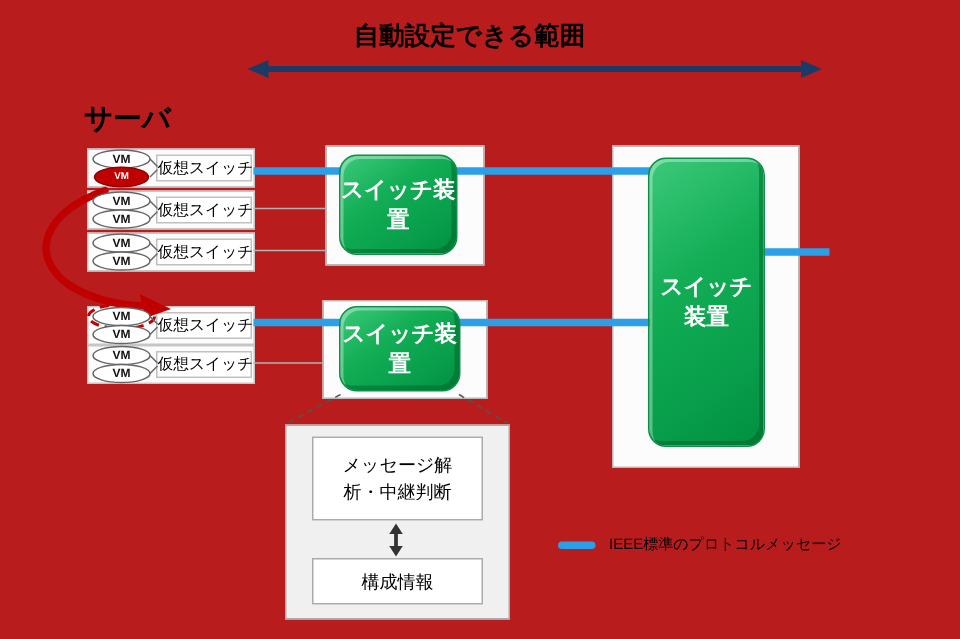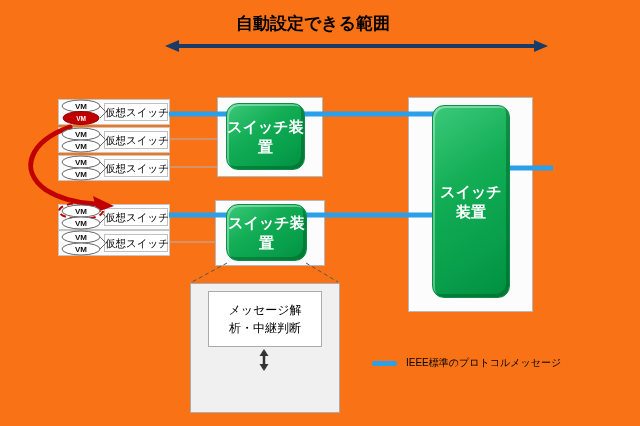--- a/index.html
+++ b/index.html
@@ -1,20 +1,20 @@
 <!DOCTYPE html>
 <html style="--accent_blue: #2b9fe8; --navy: #1c3a66; --green_dark: #00903f; --red: #c00000; --gray_line: #b3b3b3;"><head>
 <meta charset="utf-8">
 <style>
   :root{
     --accent_blue:#2b9fe8; --navy:#1c3a66; --green_dark:#00903f;
     --red:#c00000; --gray_line:#b3b3b3;
   }
   html,body{margin:0;padding:0;background:#fff;}
-  #canvas{position:relative;width:640px;height:426px;background:#f97316;overflow:hidden;
+  #canvas{position:relative;width:640px;height:426px;background:#b91c1c;overflow:hidden;
           font-family:"Liberation Sans",sans-serif;}
   .abs{position:absolute;}
   #overlay{position:absolute;left:0;top:0;width:640px;height:426px;z-index:2;pointer-events:none;}
   .z1{z-index:1;} .z3{z-index:3;}
 
   .diagram-title{left:233px;top:12px;width:160px;text-align:center;
     font-size:17px;font-weight:bold;color:#000;}
   .server-label{left:56px;top:66px;font-size:19px;font-weight:bold;color:#000;}
 
   .row{left:58px;width:112px;height:26px;background:#fcfcfc;border:1px solid #c6c6c6;box-sizing:border-box;}
@@ -68,20 +68,21 @@
     dominant-baseline:central;fill:#111;}
   .vmtext-red{font:bold 6.5px "Liberation Sans",sans-serif;text-anchor:middle;
     dominant-baseline:central;fill:#fff;}
 </style>
 </head>
 <body>
 
 <div id="canvas">
 
   <div class="abs diagram-title z3">自動設定できる範囲</div>
+  <div class="abs server-label z3">サーバ</div>
 
   <div class="abs row r0 z1">
     <div class="vslabel">仮想スイッチ</div>
   </div>
   <div class="abs row r1 z1">
     <div class="vslabel">仮想スイッチ</div>
   </div>
   <div class="abs row r2 z1">
     <div class="vslabel">仮想スイッチ</div>
   </div>
@@ -91,20 +92,21 @@
   <div class="abs row r4 z1">
     <div class="vslabel">仮想スイッチ</div>
   </div>
 
   <div id="outer1" class="abs outer-box z1"></div>
   <div id="outer2" class="abs outer-box z1"></div>
   <div id="outer3" class="abs outer-box z1"></div>
 
   <div class="abs callout z1"></div>
   <div id="boxA" class="abs callout-inner z1">メッセージ解析・中継判断</div>
+  <div id="boxB" class="abs callout-inner z1">構成情報</div>
 
   <svg id="overlay">
 
     <g>
       <line class="navy-line" x1="178" y1="46" x2="536" y2="46"></line>
       <polygon class="navy-fill" points="165,46 179,40 179,52"></polygon>
       <polygon class="navy-fill" points="548,46 534,40 534,52"></polygon>
     </g>
 
     <line class="thin-line" x1="169" y1="139" x2="218" y2="139"></line>

